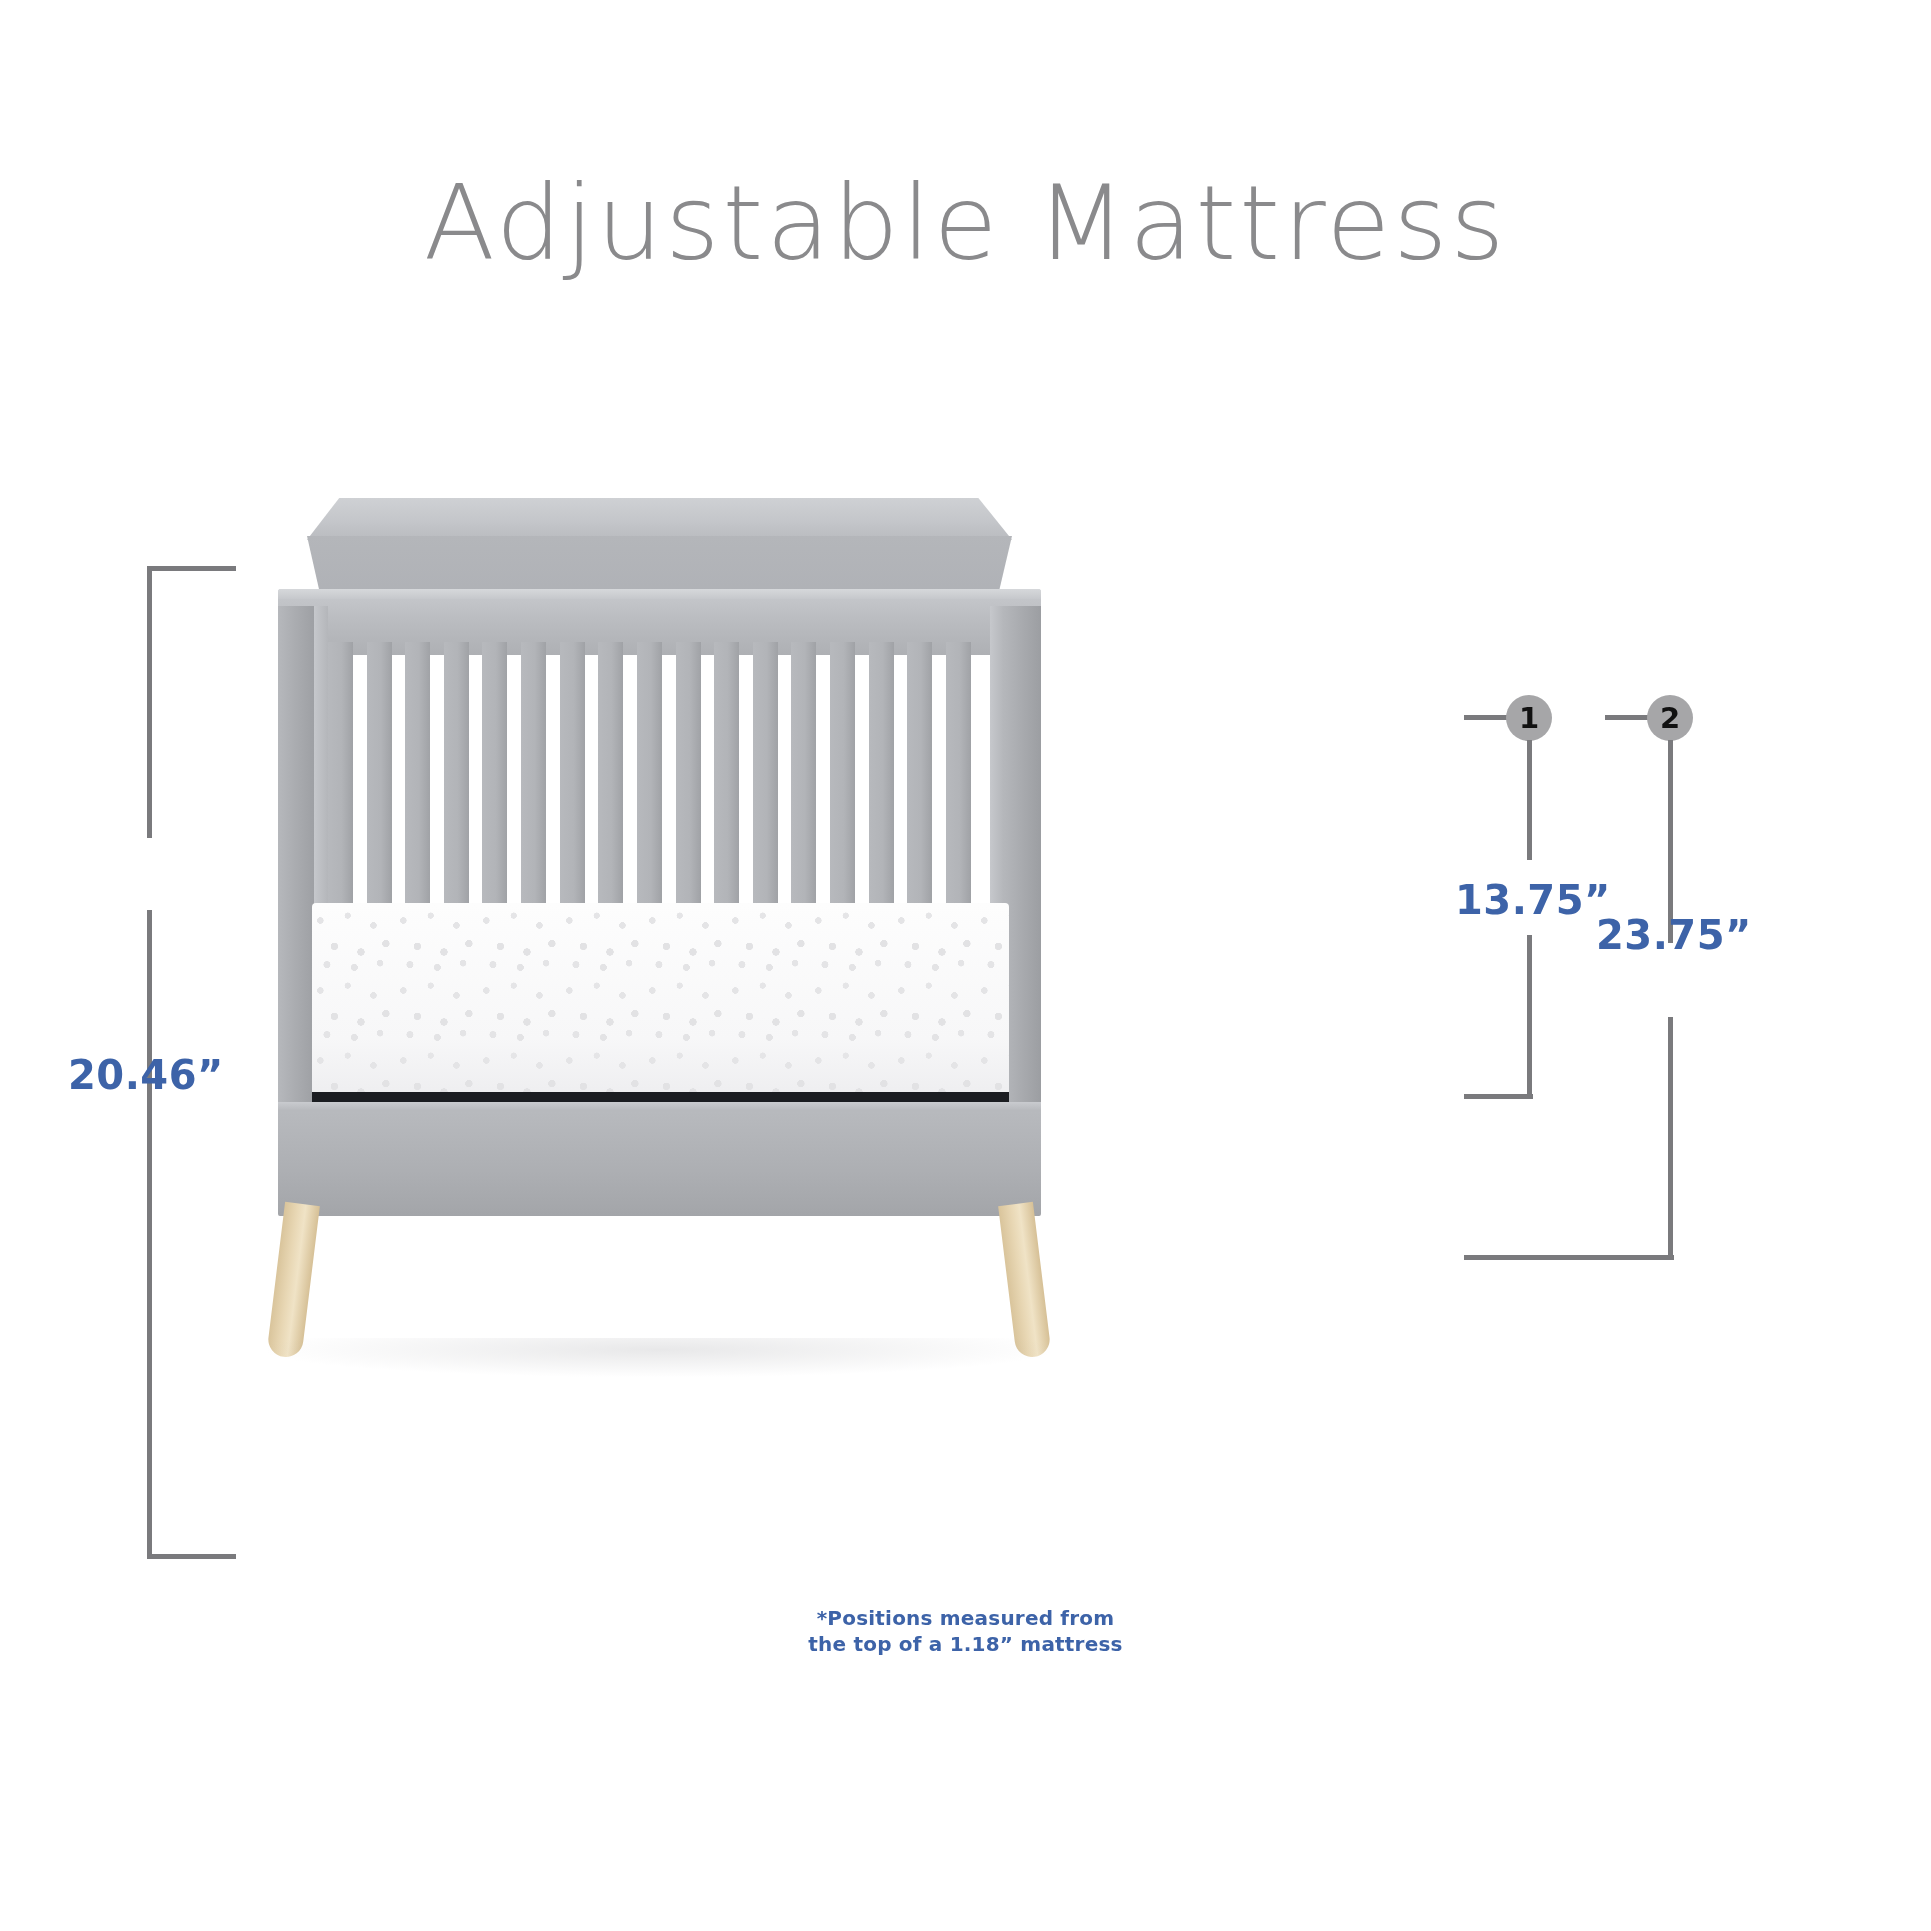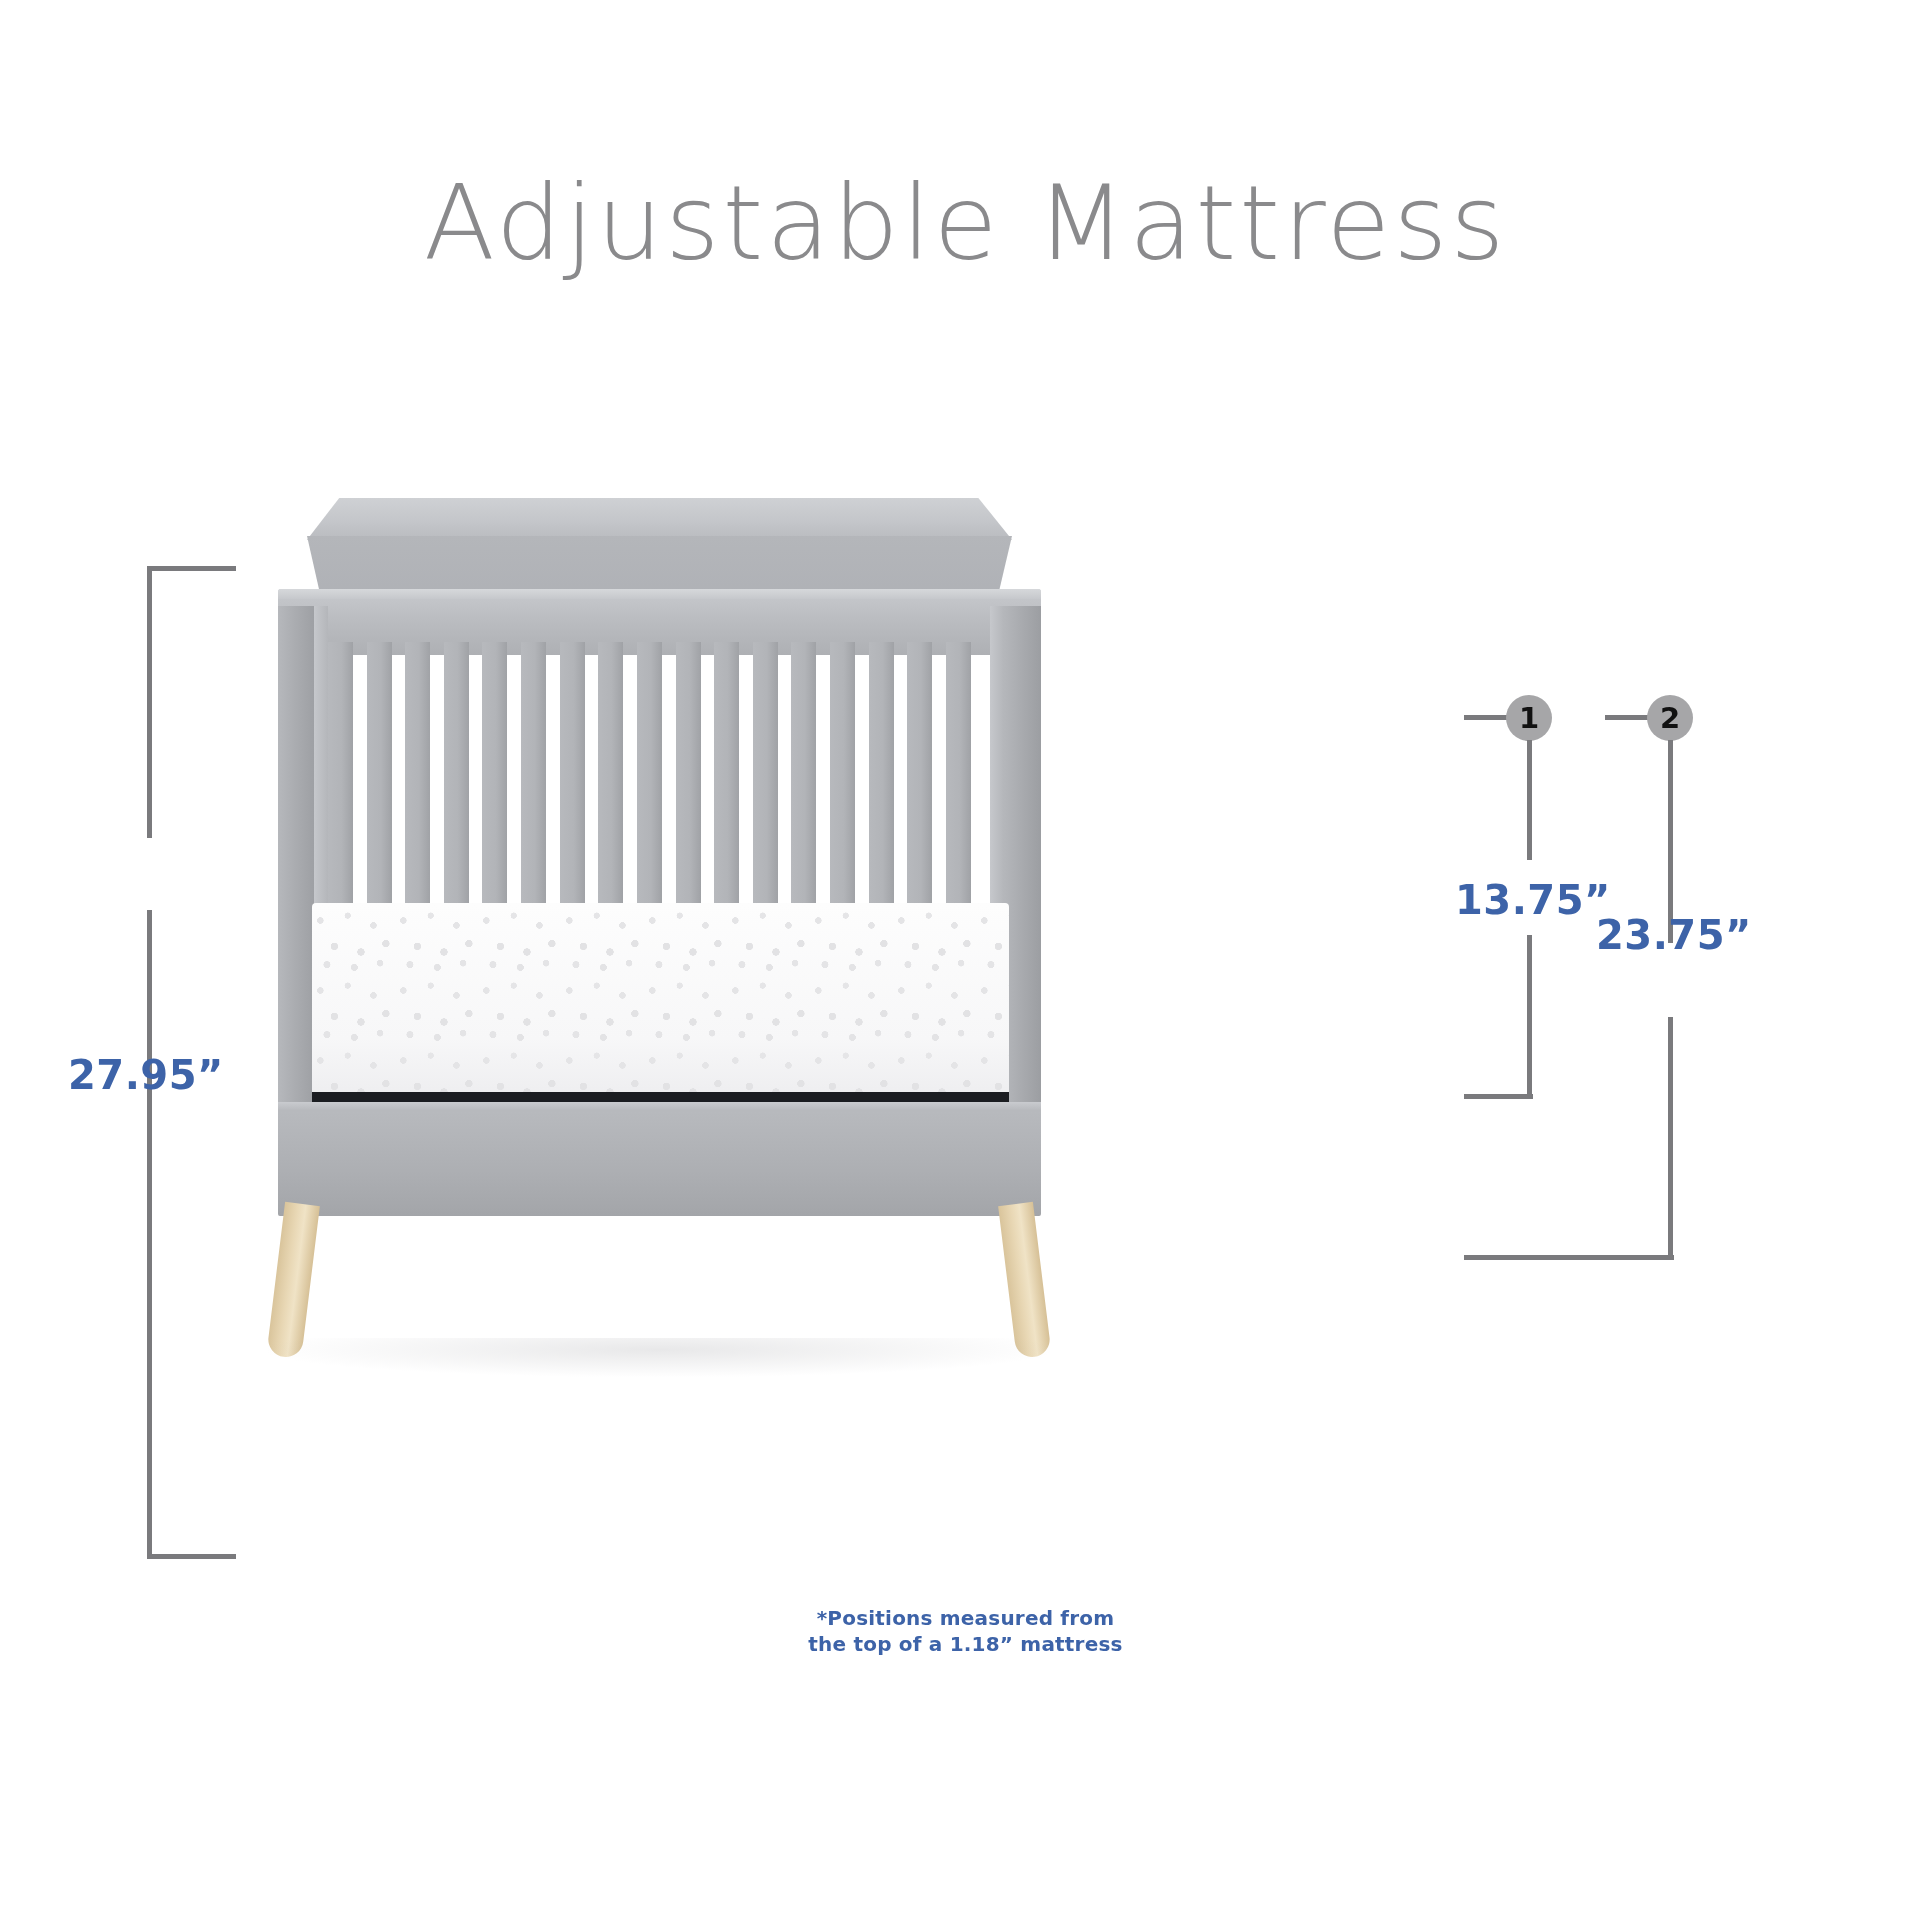--- a/index.html
+++ b/index.html
@@ -341,21 +341,21 @@
   <div>
 
     <div class="dim-line h" style="left:147px; top:566px; width:89px;"></div>
 
     <div class="dim-line v" style="left:147px; top:566px; height:272px;"></div>
 
     <div class="dim-line v" style="left:147px; top:910px; height:649px;"></div>
 
     <div class="dim-line h" style="left:147px; top:1554px; width:89px;"></div>
 
-    <div class="dim-label" style="left:68px; top:1052px;">27.95”</div>
+    <div class="dim-label" style="left:68px; top:1052px;">20.46”</div>
   </div>
 
   <div>
 
     <div class="dim-line h" style="left:1464px; top:715px; width:54px;"></div>
 
     <div class="badge" style="left:1506px; top:695px;">1</div>
 
     <div class="dim-line v" style="left:1527px; top:740px; height:120px;"></div>
 

